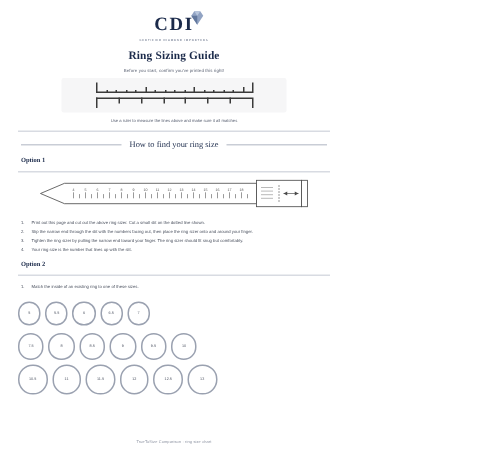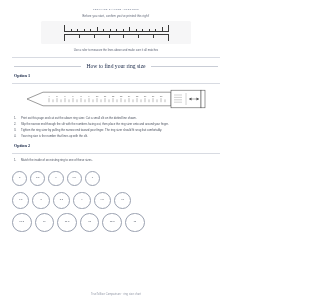--- a/index.html
+++ b/index.html
@@ -185,21 +185,30 @@
     color:#8b91a0;
     letter-spacing:0.1px;
   }
 </style>
 </head>
 <body>
 
 <div class="page">
 
   <div class="header">
+    <div class="logo-wrap">
+      <div class="logo-text">CDI</div>
+      <svg class="logo-diamond" viewBox="0 0 22 20">
+        <polygon points="3,7 7,1 15,1 19,7 11,19" fill="#7e93b8" opacity="0.85"></polygon>
+        <polygon points="3,7 11,19 11,7" fill="#5d7399" opacity="0.9"></polygon>
+        <polygon points="7,1 11,7 15,1" fill="#b8c6dc"></polygon>
+      </svg>
+    </div>
     <div class="logo-sub">CERTIFIED DIAMOND IMPORTERS</div>
+    <div class="doc-title">Ring Sizing Guide</div>
     <div class="pre-note">Before you start, confirm you've printed this right!</div>
   </div>
 
   <div class="ruler-box">
     <div class="ruler cm" id="ruler-cm">
       <div class="base"></div>
     <div class="ruler-cap" style="left: 0px;"></div>
         <div class="tick" style="height: 2.4px; left: 6.5px;"></div>
         <div class="tick" style="height: 2.4px; left: 13px;"></div>
         <div class="tick" style="height: 2.4px; left: 19.5px;"></div>

